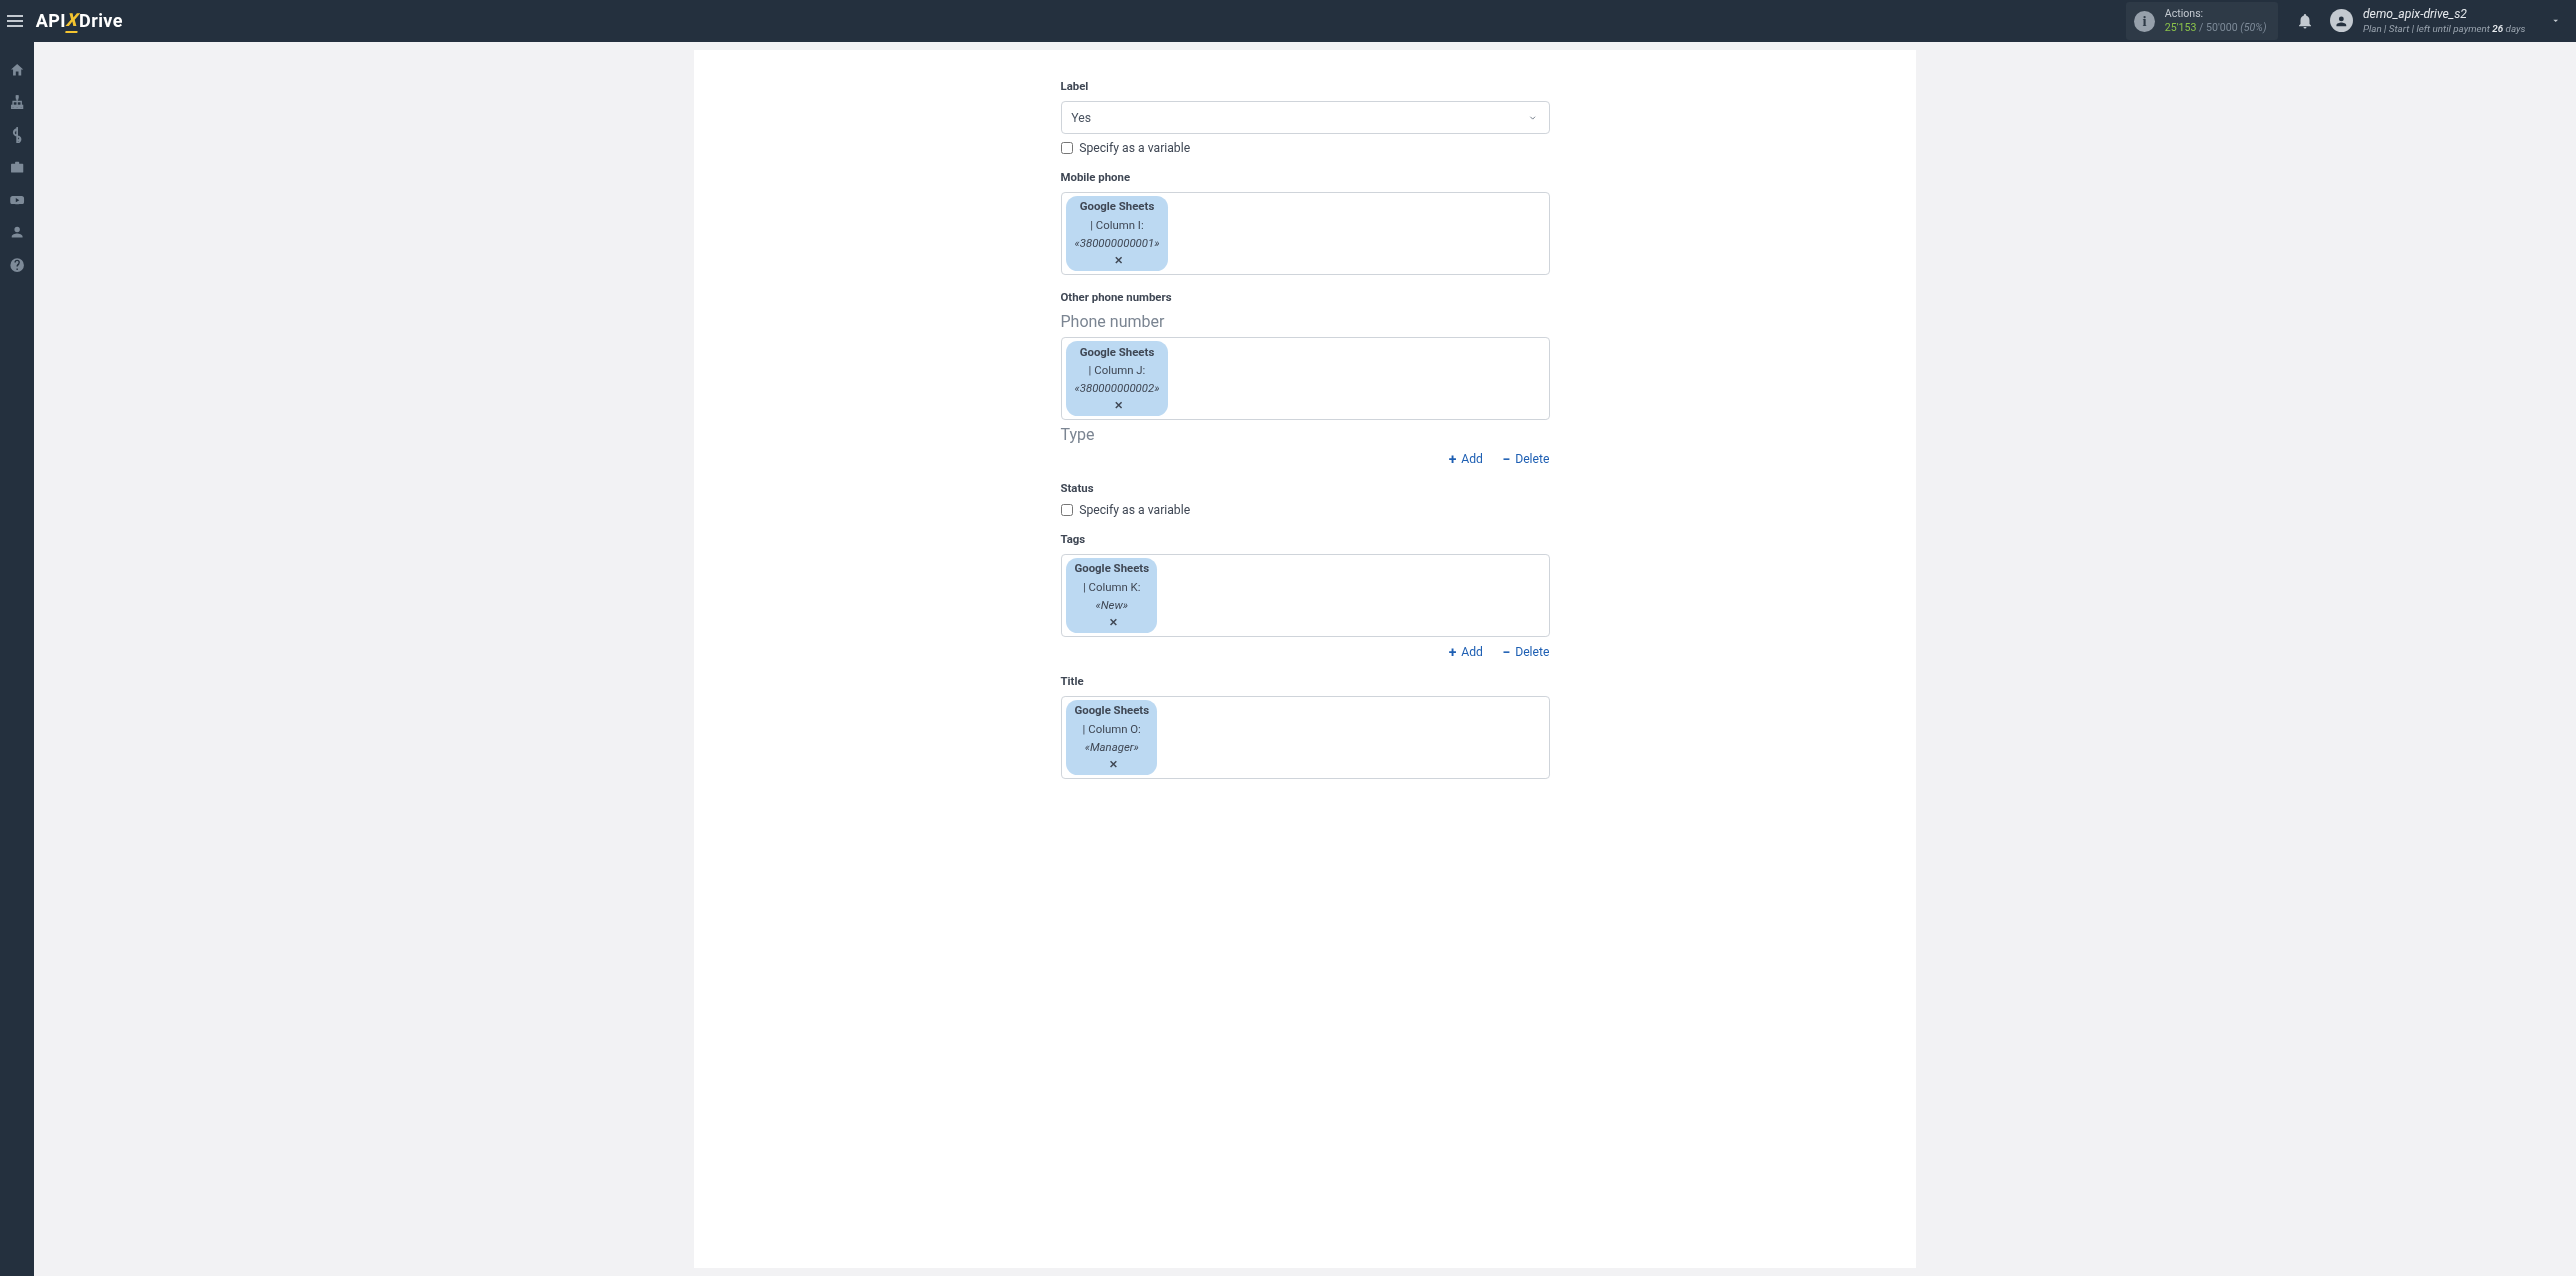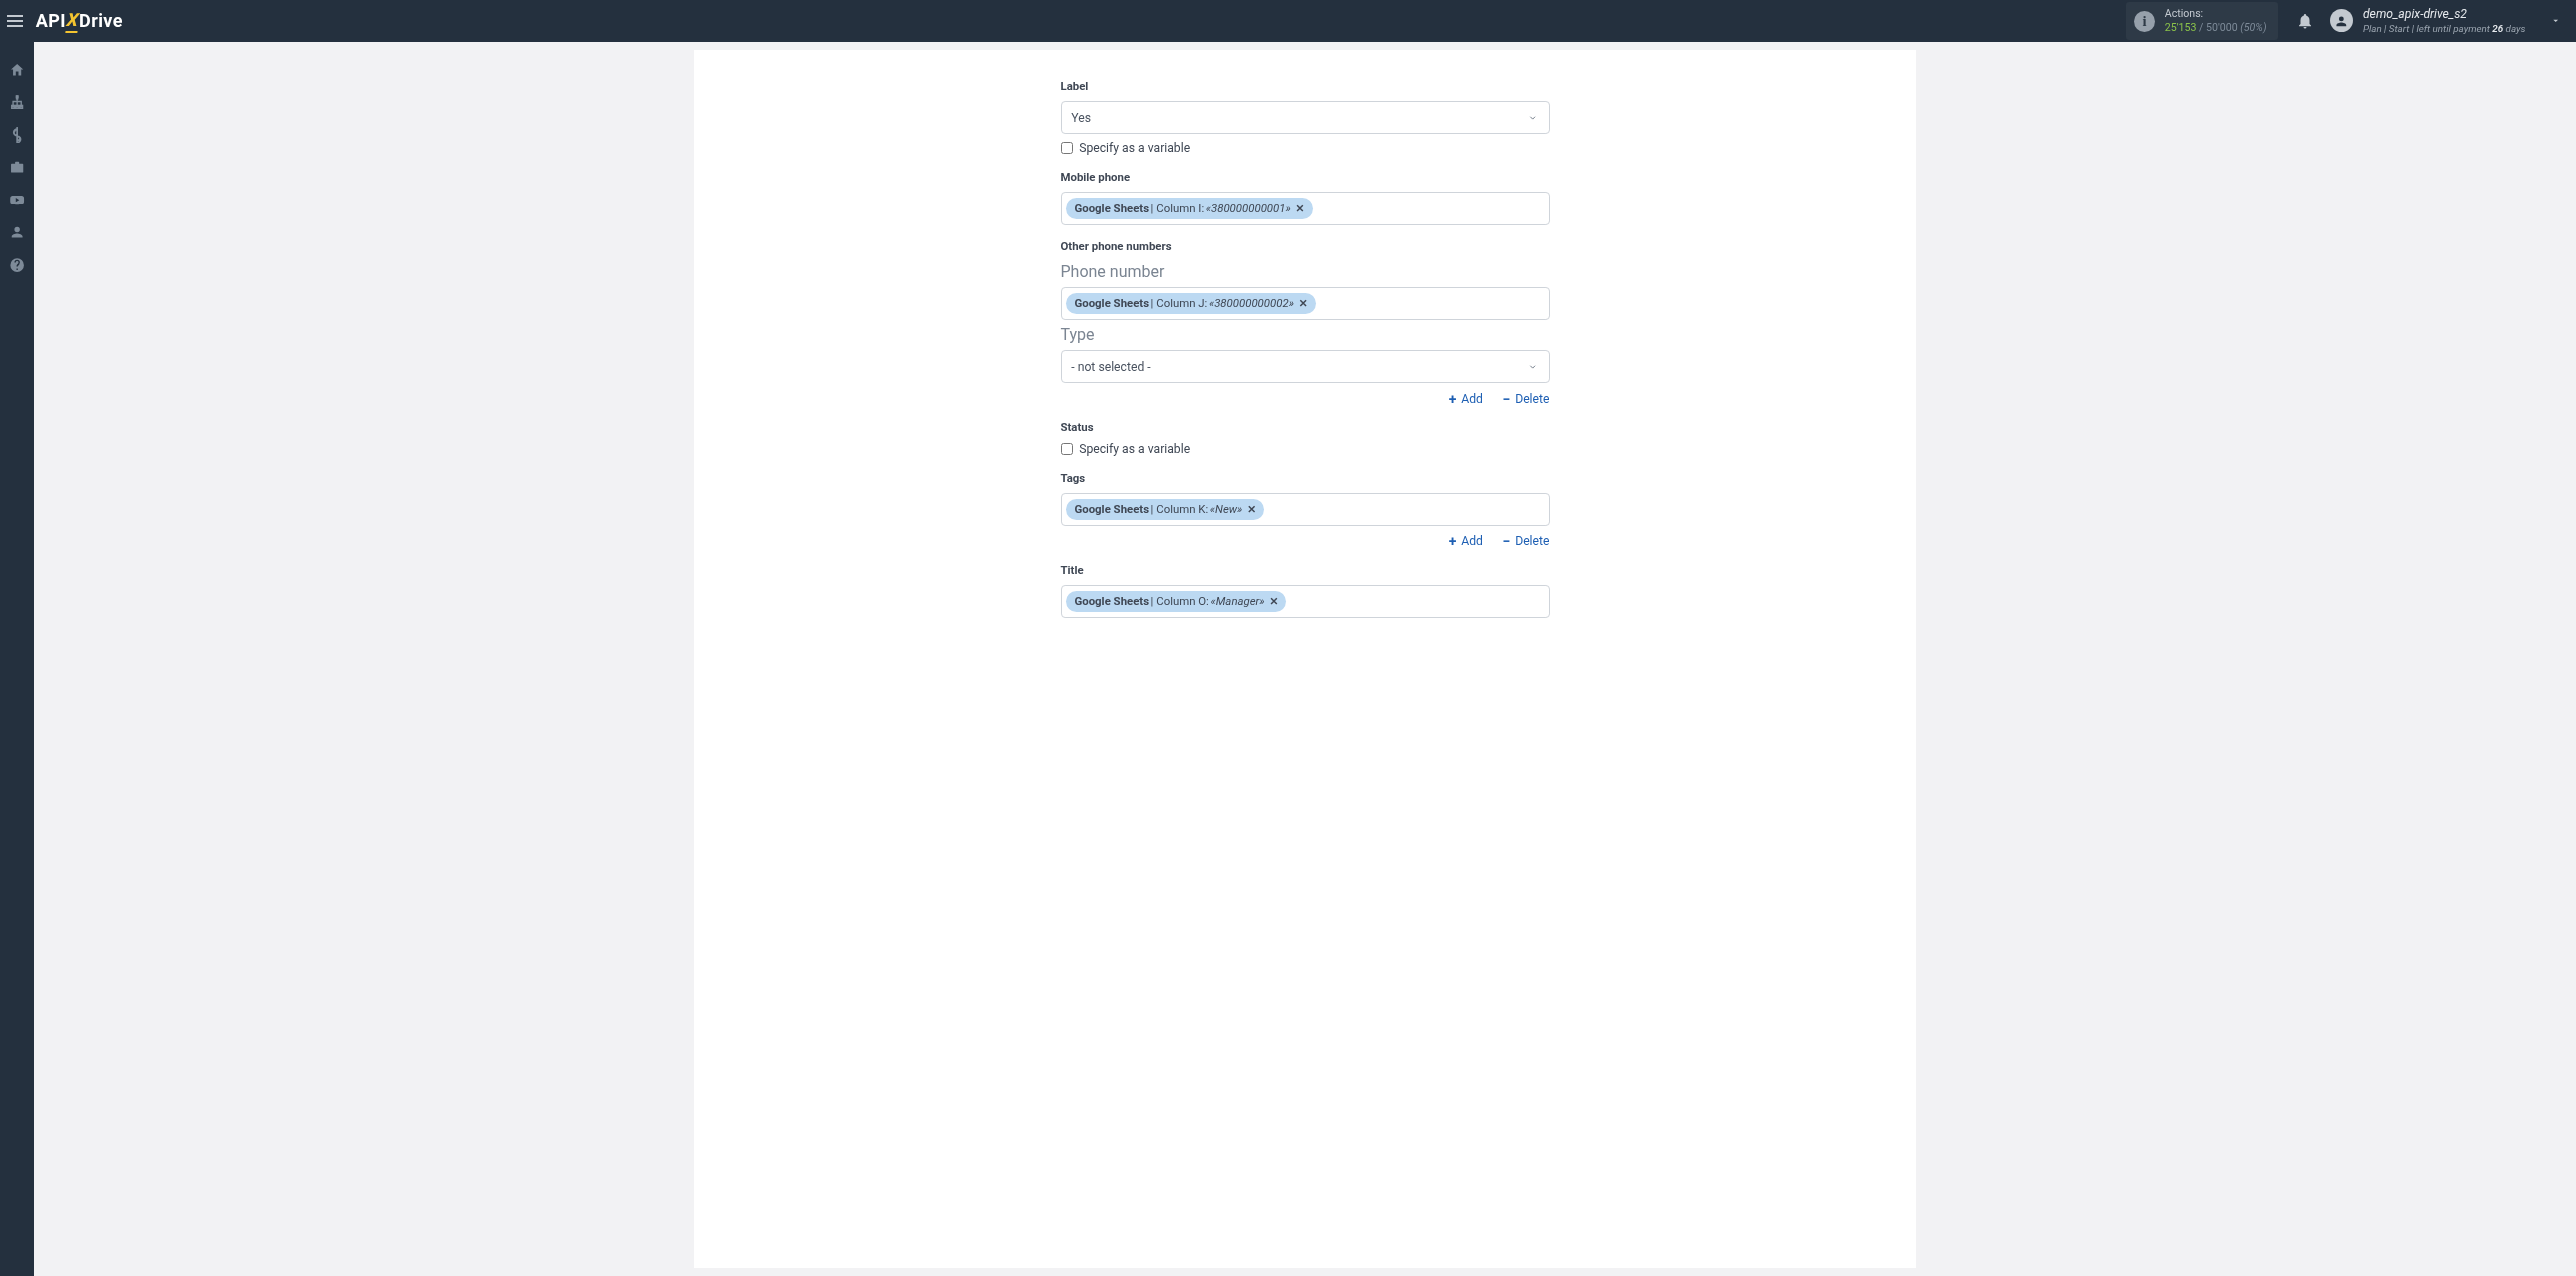--- a/index.html
+++ b/index.html
@@ -74,20 +74,21 @@
   font-size:12.2px; color:#4a5360; position:relative;
 }
 .select-box { justify-content:space-between; cursor:pointer; }
 .select-box .chev { width:11.4px; fill:#6e7886; }
 
 .tag-input { flex-wrap:wrap; gap:4.9px; padding:3.3px 4.9px; }
 .tag-chip {
   background:#bcd9f2; border-radius:11.4px; padding:2.4px 8.1px;
   font-size:11.4px; color:#3f4754; display:flex; align-items:center; gap:1.6px;
   line-height:1.45;
+  flex-direction:column;
 }
 .tag-chip .src { font-weight:700; }
 .tag-chip .col { }
 .tag-chip .val { font-style: italic; }
 .tag-chip .xbtn { font-weight:700; margin-left:3.3px; cursor:pointer; font-size:10.6px; }
 
 .checkbox-row { display:flex; align-items:center; gap:6.5px; margin-top:6.5px; font-size:12.2px; color:#3f4754; }
 .checkbox-row input { width:12.2px; height:12.2px; cursor:pointer; }
 
 .action-row { display:flex; justify-content:flex-end; gap:19.5px; margin-top:8.1px; margin-bottom:4.9px; }
@@ -209,26 +210,20 @@
           <div class="field-sublabel">Phone number</div>
           <div class="tag-input">
             <span class="tag-chip">
               <span class="src">Google Sheets</span>
                 <span class="col"> | Column J: </span>
                 <span class="val">«380000000002»</span>
               <span class="xbtn">✕</span>
             </span>
           </div>
           <div class="field-sublabel">Type</div>
-          <div class="select-box">
-            <span>- not selected -</span>
-            <svg class="chev" viewBox="0 0 24 24">
-                <path d="M7 10l5 5 5-5" fill="none" stroke="#6e7886" stroke-width="2"></path>
-              </svg>
-          </div>
           <div class="action-row">
             <span class="action-link">
                 <span class="pm">+</span>
                 <span>Add</span>
               </span>
             <span class="action-link">
                 <span class="pm">−</span>
                 <span>Delete</span>
               </span>
           </div>

